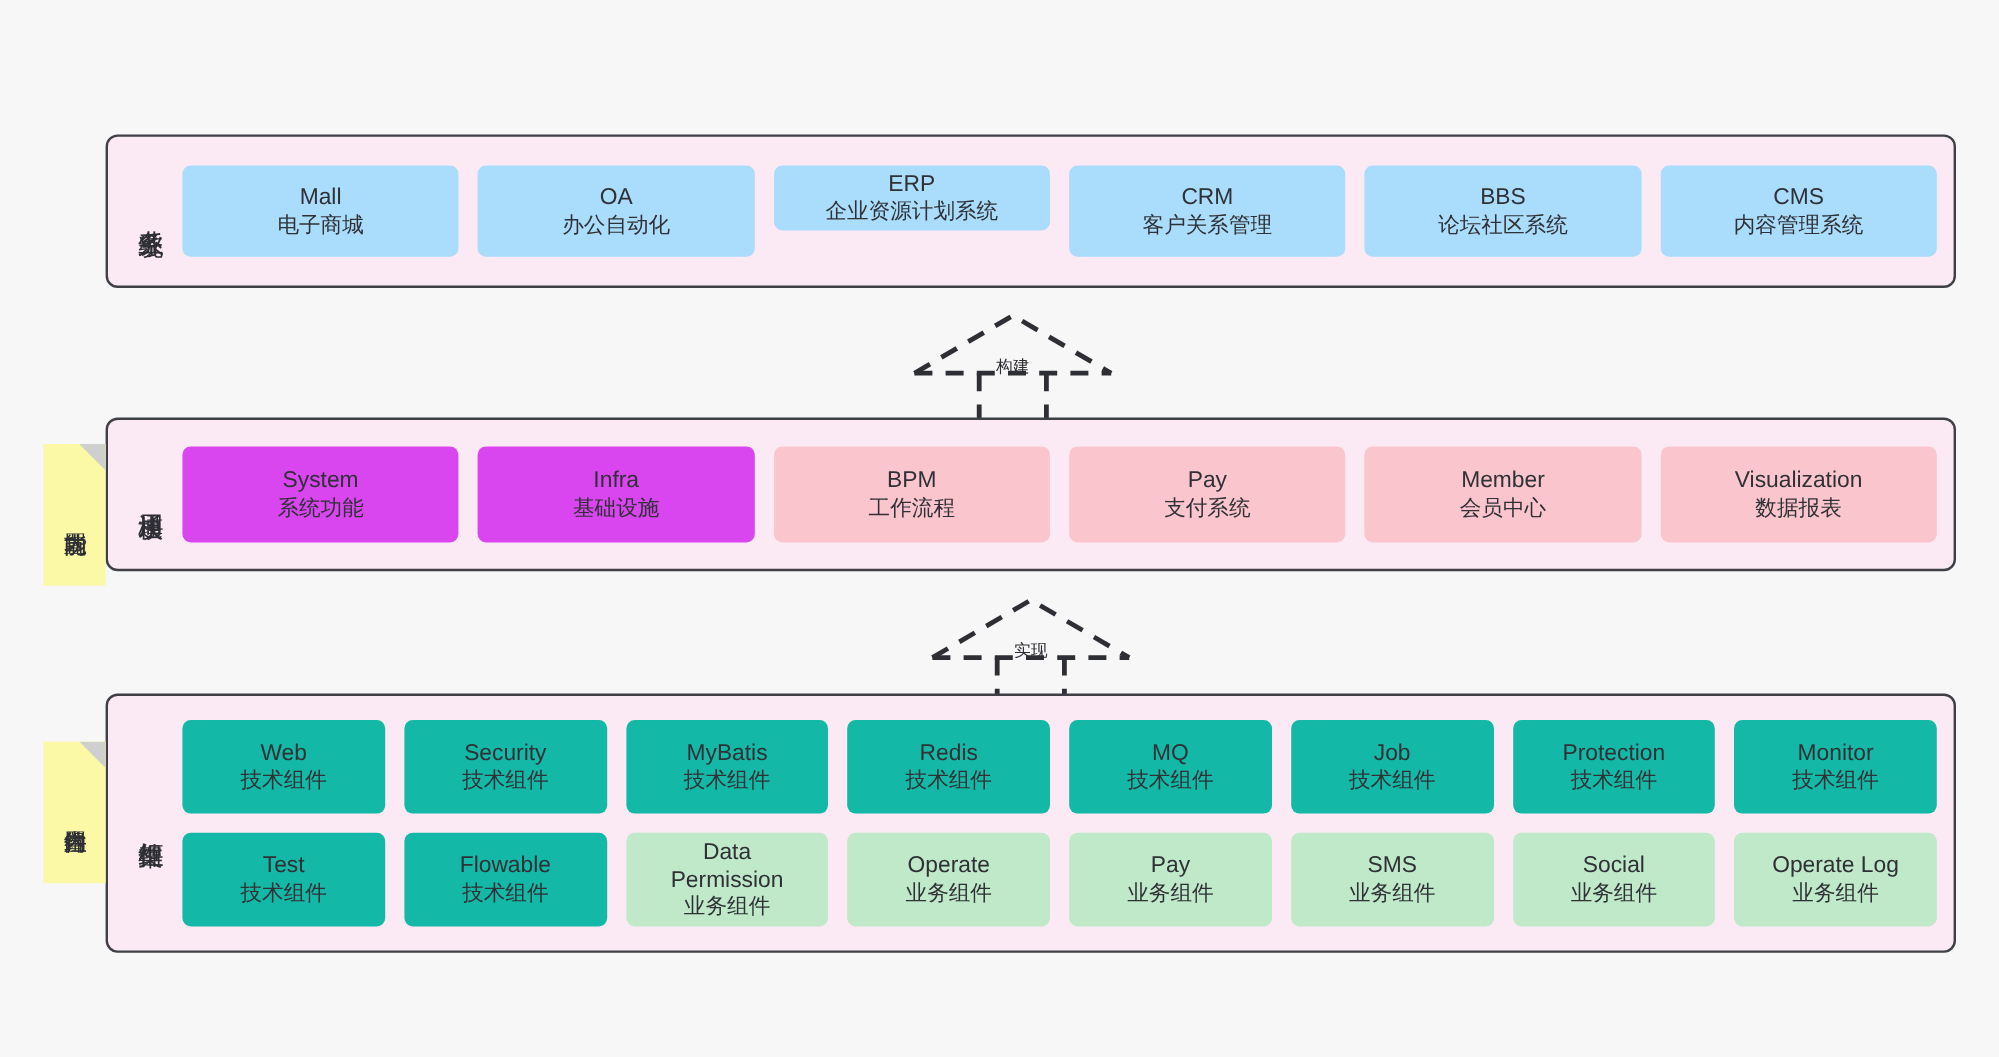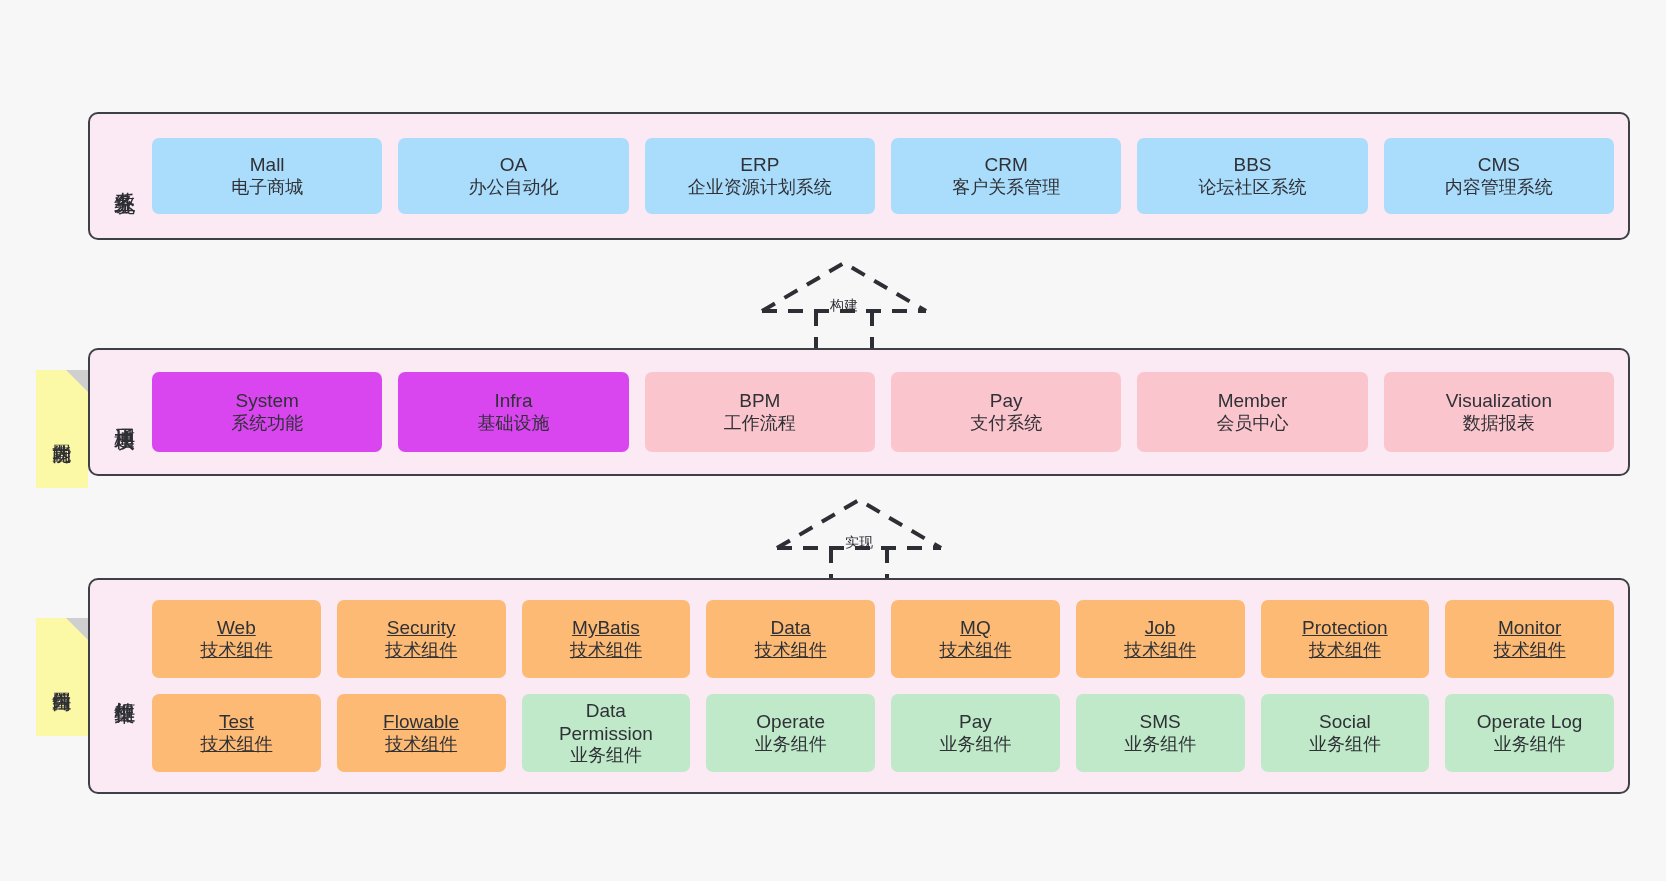--- a/index.html
+++ b/index.html
@@ -82,21 +82,21 @@
   }
   .node .cn {
     font-size: 18px;
     color: #2f3136;
   }
 
   
   .n-blue       { background: #aadcfb; }
   .n-red        { background: #d946ef; }
   .n-pink       { background: #fbc5cd; }
-  .n-green      { background: #fdba74; text-decoration: underline; }
+  .n-green      { background: #14b8a6; }
   .n-lightgreen { background: #bfe9c8; }
 
   
   .note {
     position: absolute;
     background: #fbf9a6;
     box-sizing: border-box;
     font-size: 19px;
     line-height: 1.14;
     color: #2e2e35;
@@ -148,21 +148,21 @@
     <div class="layer-body">
       <div class="box-row">
         <div class="node n-blue" style="height:76px;">
           <span class="en">Mall</span>
           <span class="cn">电子商城</span>
         </div>
         <div class="node n-blue" style="height:76px;">
           <span class="en">OA</span>
           <span class="cn">办公自动化</span>
         </div>
-        <div class="node n-blue" style="height:76px;">
+        <div class="node n-blue" style="height:54px;">
           <span class="en">ERP</span>
           <span class="cn">企业资源计划系统</span>
         </div>
         <div class="node n-blue" style="height:76px;">
           <span class="en">CRM</span>
           <span class="cn">客户关系管理</span>
         </div>
         <div class="node n-blue" style="height:76px;">
           <span class="en">BBS</span>
           <span class="cn">论坛社区系统</span>
@@ -250,21 +250,21 @@
         </div>
         <div class="node n-green" style="height:78px;">
           <span class="en">Security</span>
           <span class="cn">技术组件</span>
         </div>
         <div class="node n-green" style="height:78px;">
           <span class="en">MyBatis</span>
           <span class="cn">技术组件</span>
         </div>
         <div class="node n-green" style="height:78px;">
-          <span class="en">Data</span>
+          <span class="en">Redis</span>
           <span class="cn">技术组件</span>
         </div>
         <div class="node n-green" style="height:78px;">
           <span class="en">MQ</span>
           <span class="cn">技术组件</span>
         </div>
         <div class="node n-green" style="height:78px;">
           <span class="en">Job</span>
           <span class="cn">技术组件</span>
         </div>

